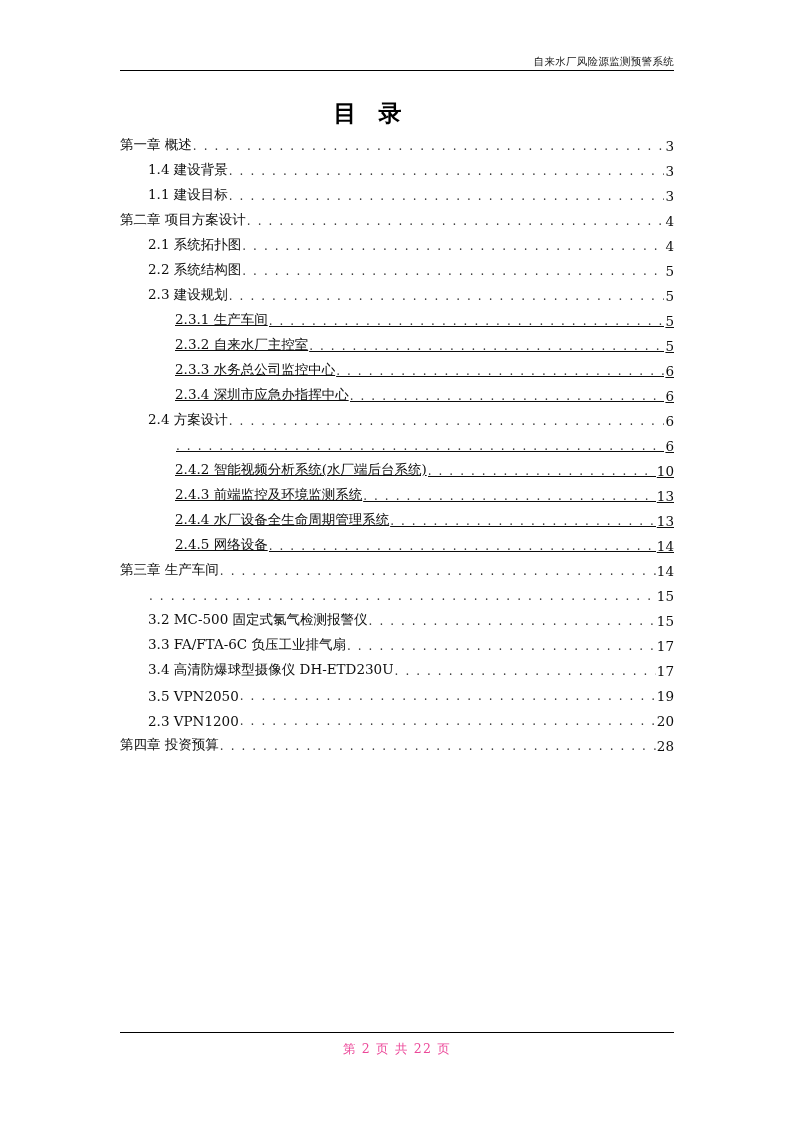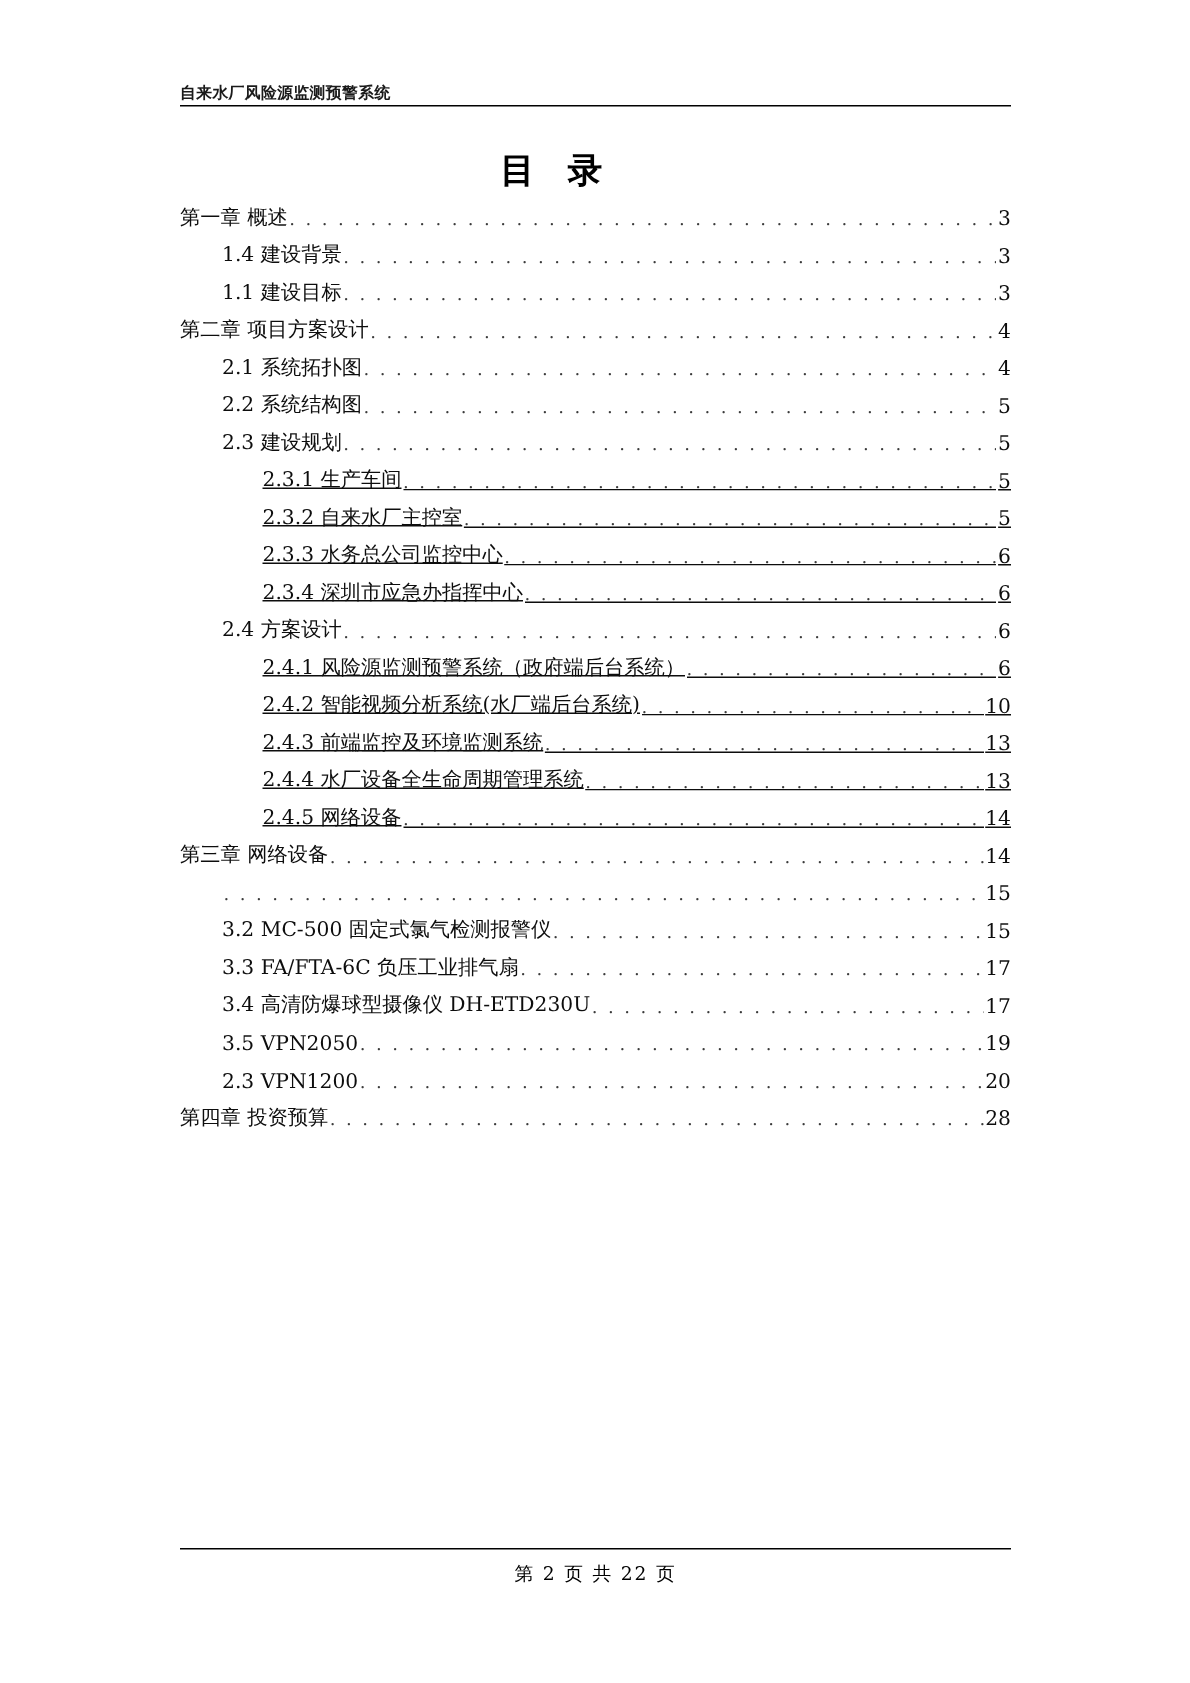--- a/index.html
+++ b/index.html
@@ -24,22 +24,22 @@
     box-sizing: border-box;
   }
 
   
   .page-header {
     position: absolute;
     left: 120px;
     top: 50px;
     width: 554px;
     height: 22px;
+    text-align: right;
     box-sizing: border-box;
-    font-weight: bold;
   }
   .page-header .header-text {
     display: inline-block;
     font-family: "DejaVu Serif", "Liberation Serif", serif;
     font-size: 10.5px;
     line-height: 14px;
     letter-spacing: 0.3px;
     color: #1a1a1a;
     white-space: nowrap;
   }
@@ -129,21 +129,21 @@
     top: 1038px;
     width: 554px;
     text-align: center;
   }
   .page-footer .footer-text {
     display: inline-block;
     font-family: "DejaVu Serif", "Liberation Serif", serif;
     font-size: 12.5px;
     line-height: 18px;
     letter-spacing: 1.2px;
-    color: #000000;
+    color: #ec4899;
     white-space: nowrap;
   }
 </style>
 </head>
 <body>
 
 <div class="page">
 
   <div class="page-header">
     <span class="header-text">自来水厂风险源监测预警系统</span>
@@ -207,21 +207,20 @@
         <span class="t-label">2.3.4 深圳市应急办指挥中心</span>
         <span class="t-dots">. . . . . . . . . . . . . . . . . . . . . . . . . . . . . . . . . . . . . . . . . . . . . . . . . . . . . . . . . . . . . . . . . . . . . . . . . . . . . . . . . . . . . . . . . . . . . . . . . . . . . . . . . . . . . . . . . . . . . . . . . . . . . . . . . . . . . . . . . . . </span>
         <span class="t-page">6</span>
       </div>
       <div class="toc-entry lvl-2">
         <span class="t-label">2.4 方案设计</span>
         <span class="t-dots">. . . . . . . . . . . . . . . . . . . . . . . . . . . . . . . . . . . . . . . . . . . . . . . . . . . . . . . . . . . . . . . . . . . . . . . . . . . . . . . . . . . . . . . . . . . . . . . . . . . . . . . . . . . . . . . . . . . . . . . . . . . . . . . . . . . . . . . . . . . </span>
         <span class="t-page">6</span>
       </div>
       <div class="toc-entry lvl-3">
-        <span class="t-label">2.4.1 风险源监测预警系统（政府端后台系统）</span>
         <span class="t-dots">. . . . . . . . . . . . . . . . . . . . . . . . . . . . . . . . . . . . . . . . . . . . . . . . . . . . . . . . . . . . . . . . . . . . . . . . . . . . . . . . . . . . . . . . . . . . . . . . . . . . . . . . . . . . . . . . . . . . . . . . . . . . . . . . . . . . . . . . . . . </span>
         <span class="t-page">6</span>
       </div>
       <div class="toc-entry lvl-3">
         <span class="t-label">2.4.2 智能视频分析系统(水厂端后台系统)</span>
         <span class="t-dots">. . . . . . . . . . . . . . . . . . . . . . . . . . . . . . . . . . . . . . . . . . . . . . . . . . . . . . . . . . . . . . . . . . . . . . . . . . . . . . . . . . . . . . . . . . . . . . . . . . . . . . . . . . . . . . . . . . . . . . . . . . . . . . . . . . . . . . . . . . . </span>
         <span class="t-page">10</span>
       </div>
       <div class="toc-entry lvl-3">
         <span class="t-label">2.4.3 前端监控及环境监测系统</span>
@@ -232,21 +231,21 @@
         <span class="t-label">2.4.4 水厂设备全生命周期管理系统</span>
         <span class="t-dots">. . . . . . . . . . . . . . . . . . . . . . . . . . . . . . . . . . . . . . . . . . . . . . . . . . . . . . . . . . . . . . . . . . . . . . . . . . . . . . . . . . . . . . . . . . . . . . . . . . . . . . . . . . . . . . . . . . . . . . . . . . . . . . . . . . . . . . . . . . . </span>
         <span class="t-page">13</span>
       </div>
       <div class="toc-entry lvl-3">
         <span class="t-label">2.4.5 网络设备</span>
         <span class="t-dots">. . . . . . . . . . . . . . . . . . . . . . . . . . . . . . . . . . . . . . . . . . . . . . . . . . . . . . . . . . . . . . . . . . . . . . . . . . . . . . . . . . . . . . . . . . . . . . . . . . . . . . . . . . . . . . . . . . . . . . . . . . . . . . . . . . . . . . . . . . . </span>
         <span class="t-page">14</span>
       </div>
       <div class="toc-entry lvl-1">
-        <span class="t-label">第三章 网络设备</span>
+        <span class="t-label">第三章 生产车间</span>
         <span class="t-dots">. . . . . . . . . . . . . . . . . . . . . . . . . . . . . . . . . . . . . . . . . . . . . . . . . . . . . . . . . . . . . . . . . . . . . . . . . . . . . . . . . . . . . . . . . . . . . . . . . . . . . . . . . . . . . . . . . . . . . . . . . . . . . . . . . . . . . . . . . . . </span>
         <span class="t-page">14</span>
       </div>
       <div class="toc-entry lvl-2">
         <span class="t-dots">. . . . . . . . . . . . . . . . . . . . . . . . . . . . . . . . . . . . . . . . . . . . . . . . . . . . . . . . . . . . . . . . . . . . . . . . . . . . . . . . . . . . . . . . . . . . . . . . . . . . . . . . . . . . . . . . . . . . . . . . . . . . . . . . . . . . . . . . . . . </span>
         <span class="t-page">15</span>
       </div>
       <div class="toc-entry lvl-2">
         <span class="t-label">3.2 MC-500 固定式氯气检测报警仪</span>
         <span class="t-dots">. . . . . . . . . . . . . . . . . . . . . . . . . . . . . . . . . . . . . . . . . . . . . . . . . . . . . . . . . . . . . . . . . . . . . . . . . . . . . . . . . . . . . . . . . . . . . . . . . . . . . . . . . . . . . . . . . . . . . . . . . . . . . . . . . . . . . . . . . . . </span>

